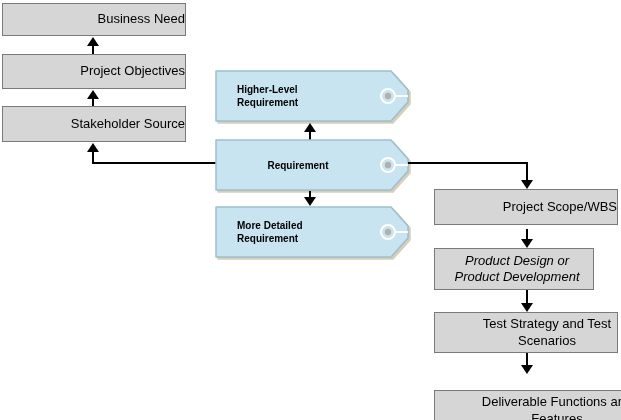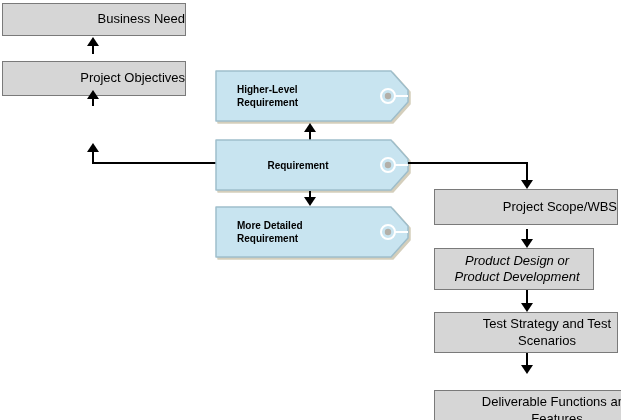--- a/index.html
+++ b/index.html
@@ -35,22 +35,25 @@
     border-top:9px solid #000;}
 </style>
 </head>
 <body>
 
 <div class="canvas">
 
   <div class="gbox" style="left:2px;top:3px;width:184px;height:33px;">
     <span>Business Need</span>
   </div>
-  <div class="gbox" style="left:2px;top:61px;width:184px;height:35px;">
+  <div class="gbox" style="left:2px;top:54px;width:184px;height:35px;">
     <span>Project Objectives</span>
+  </div>
+  <div class="gbox" style="left:2px;top:106px;width:184px;height:36px;">
+    <span>Stakeholder Source</span>
   </div>
 
   <div>
     <div class="head-up" style="left:87px;top:37px;"></div>
     <div class="line" style="left:92px;top:44px;width:2px;height:10px;"></div>
   </div>
 
   <div>
     <div class="head-up" style="left:87px;top:90px;"></div>
     <div class="line" style="left:92px;top:97px;width:2px;height:9px;"></div>

